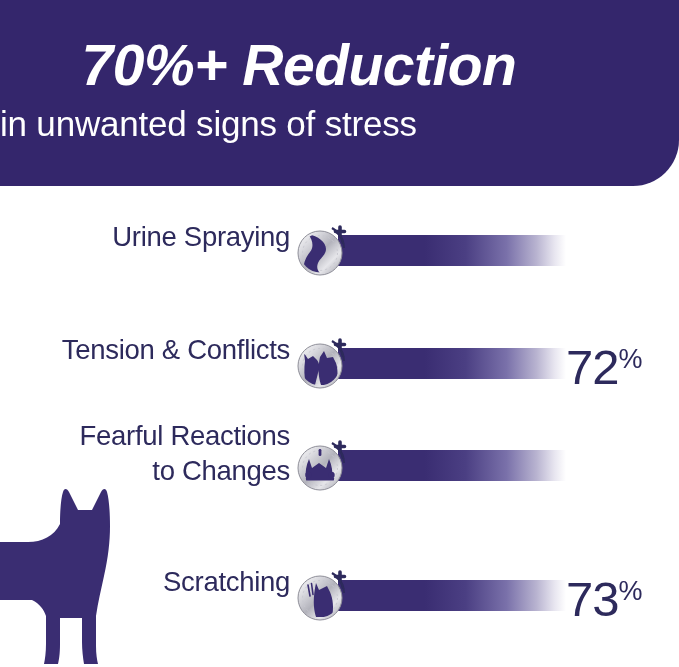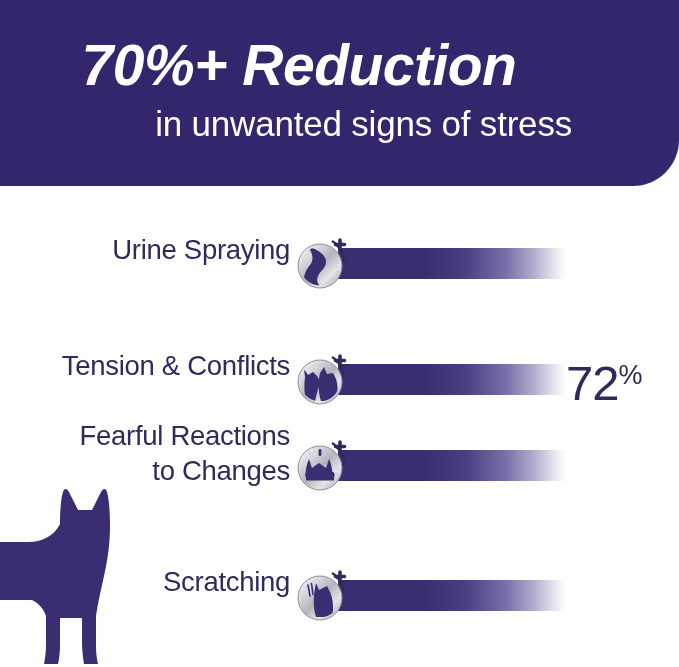--- a/index.html
+++ b/index.html
@@ -40,28 +40,27 @@
     font-size: 57px;
     line-height: 62px;
     letter-spacing: -0.5px;
     white-space: nowrap;
   }
   #subheadline {
     position: absolute;
     left: 0;
     top: 103px;
     width: 560px;
-    text-align: right;
+    text-align: left;
     color: #ffffff;
     font-weight: normal;
     font-size: 35px;
     line-height: 42px;
     letter-spacing: -0.2px;
     white-space: nowrap;
-    margin-left: 12px;
   }
 
   
   #cat-silhouette {
     position: absolute;
     left: -2px;
     top: 486px;
     width: 148px;
     height: 181px;
     z-index: 1;
@@ -184,21 +183,21 @@
       L -4 114
       L -4 56
       L 30 56
       C 44 56, 56 50, 62 38
       Z"></path>
   </svg>
 </div>
 
 <div id="rows">
 
-  <div class="bar-row" style="top:48px">
+  <div class="bar-row" style="top:35px">
     <div class="row-label">Urine Spraying</div>
 
     <div class="medallion">
       <svg viewBox="0 0 54 54" width="54" height="54" aria-hidden="true">
         <defs>
           <linearGradient id="metal1" x1="0" y1="0" x2="1" y2="1">
             <stop offset="0%" stop-color="#ffffff"></stop>
             <stop offset="25%" stop-color="#dcdce1"></stop>
             <stop offset="50%" stop-color="#b3b3bc"></stop>
             <stop offset="72%" stop-color="#e6e6ea"></stop>
@@ -225,21 +224,21 @@
             C 6 42, 9 34, 14 28
             C 18 23, 17 16, 12 10 Z"></path>
         </g>
       </svg>
     </div>
 
     <div class="bar-track"></div>
 
   </div>
 
-  <div class="bar-row" style="top:164px">
+  <div class="bar-row" style="top:148px">
     <div class="row-label">Tension &amp; Conflicts</div>
 
     <div class="medallion">
       <svg viewBox="0 0 54 54" width="54" height="54" aria-hidden="true">
         <path d="M 36 4 A 22 22 0 0 1 47 20" fill="none" stroke="#2d2a5c" stroke-width="2.4"></path>
         <path d="M 40 8 A 20 20 0 0 1 48 24" fill="none" stroke="#2d2a5c" stroke-width="2"></path>
         <path d="M 44 3 l 0 9 M 39.5 7.5 l 9 0" stroke="#2d2a5c" stroke-width="3.6" stroke-linecap="round"></path>
         <circle cx="24" cy="29" r="22" fill="url(#metal1)" stroke="#8f8f99" stroke-width="1"></circle>
         <circle cx="24" cy="29" r="17.5" fill="none" stroke="#c9c9d1" stroke-width="1" stroke-dasharray="2 3"></circle>
         <clipPath id="cl2">
@@ -309,15 +308,18 @@
           <g stroke="#3a2d72" stroke-width="1.6" stroke-linecap="round">
             <path d="M 12 16 l 2 11"></path>
             <path d="M 15.5 14.5 l 1.5 11"></path>
           </g>
         </g>
       </svg>
     </div>
 
     <div class="bar-track"></div>
 
+    <div class="row-value">
+      <span>73</span><span class="pct">%</span>
+    </div>
   </div>
 
 </div>
 
 </body></html>

